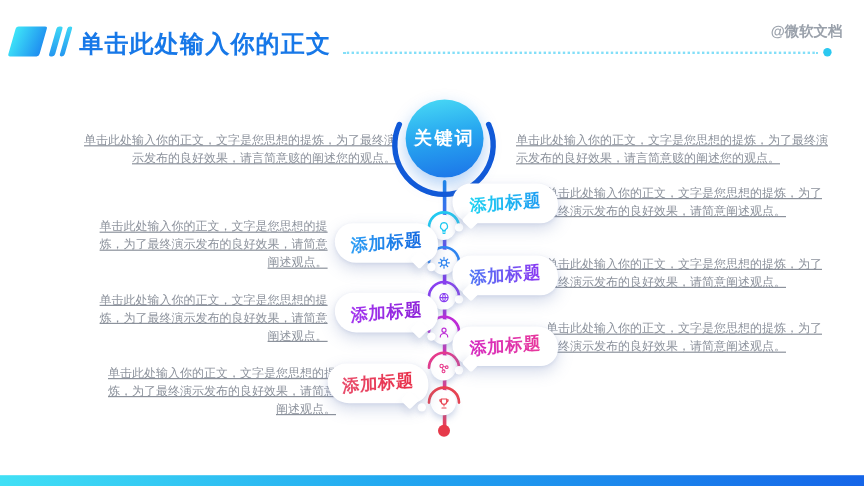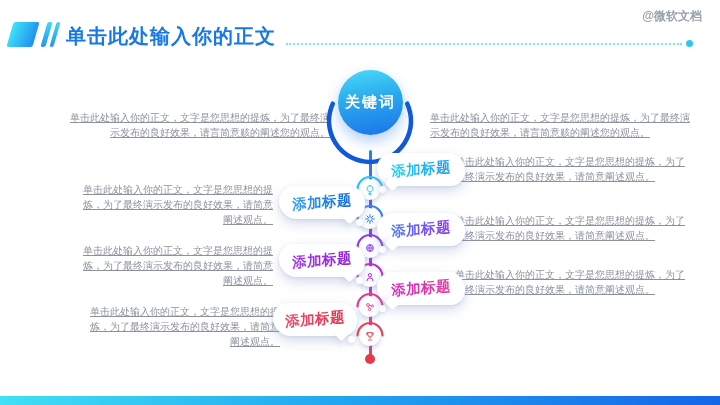--- a/index.html
+++ b/index.html
@@ -12,28 +12,28 @@
   .logo-bar1{position:absolute;left:44px;top:22px;width:5px;height:25px;border-radius:2px;
              transform:skewX(-16deg);background:linear-gradient(180deg,#3FD8F6,#2496F0);}
   .logo-bar2{position:absolute;left:53px;top:22px;width:4px;height:25px;border-radius:2px;
              transform:skewX(-16deg);background:linear-gradient(180deg,#3FD8F6,#2496F0);}
   .title{position:absolute;left:66px;top:23px;font-size:20px;font-weight:800;color:#1778E8;
          letter-spacing:1px;}
   .dotted-line{position:absolute;left:286px;top:43px;width:396px;height:0;
                border-top:2px dotted rgba(90,212,245,.75);}
   .dotted-end{position:absolute;left:686px;top:40px;width:7px;height:7px;border-radius:50%;
               background:#2BC8F0;}
-  .watermark{position:absolute;right:18px;top:8px;font-size:12px;font-weight:700;color:#9AA1AB;}
+  .watermark{position:absolute;right:18px;top:18px;font-size:12px;font-weight:700;color:#9AA1AB;}
 
   
   .tl-line{position:absolute;left:368.5px;top:150px;width:3px;height:209px;border-radius:2px;
            background:linear-gradient(180deg,#1E88E8 0%,#3D6BF0 14%,#7B35F2 38%,#B62BD8 58%,#E0379E 76%,#E84055 100%);
            z-index:1;}
   .kw-holder{position:absolute;left:322px;top:95px;z-index:2;}
-  .kw-ball{position:absolute;left:338px;top:70px;width:65px;height:65px;border-radius:50%;
+  .kw-ball{position:absolute;left:338px;top:83px;width:65px;height:65px;border-radius:50%;
            background:linear-gradient(170deg,#4ADCF5 0%,#28A8F0 45%,#1B72E8 100%);
            display:flex;align-items:center;justify-content:center;color:#fff;font-size:15px;
            font-weight:800;letter-spacing:2px;box-shadow:0 6px 14px rgba(30,120,230,.35);z-index:3;}
   .node{position:absolute;left:348px;width:44px;height:40px;z-index:2;}
   .node-arc{position:absolute;left:7px;top:0;}
   .node-circle{position:absolute;left:11px;top:4px;width:21px;height:21px;border-radius:50%;
                background:#fff;box-shadow:0 3px 5px rgba(110,135,190,.35);
                display:flex;align-items:center;justify-content:center;}
   .tl-dot{position:absolute;left:365px;top:354px;width:10px;height:10px;border-radius:50%;
           background:#E6394A;z-index:2;}

